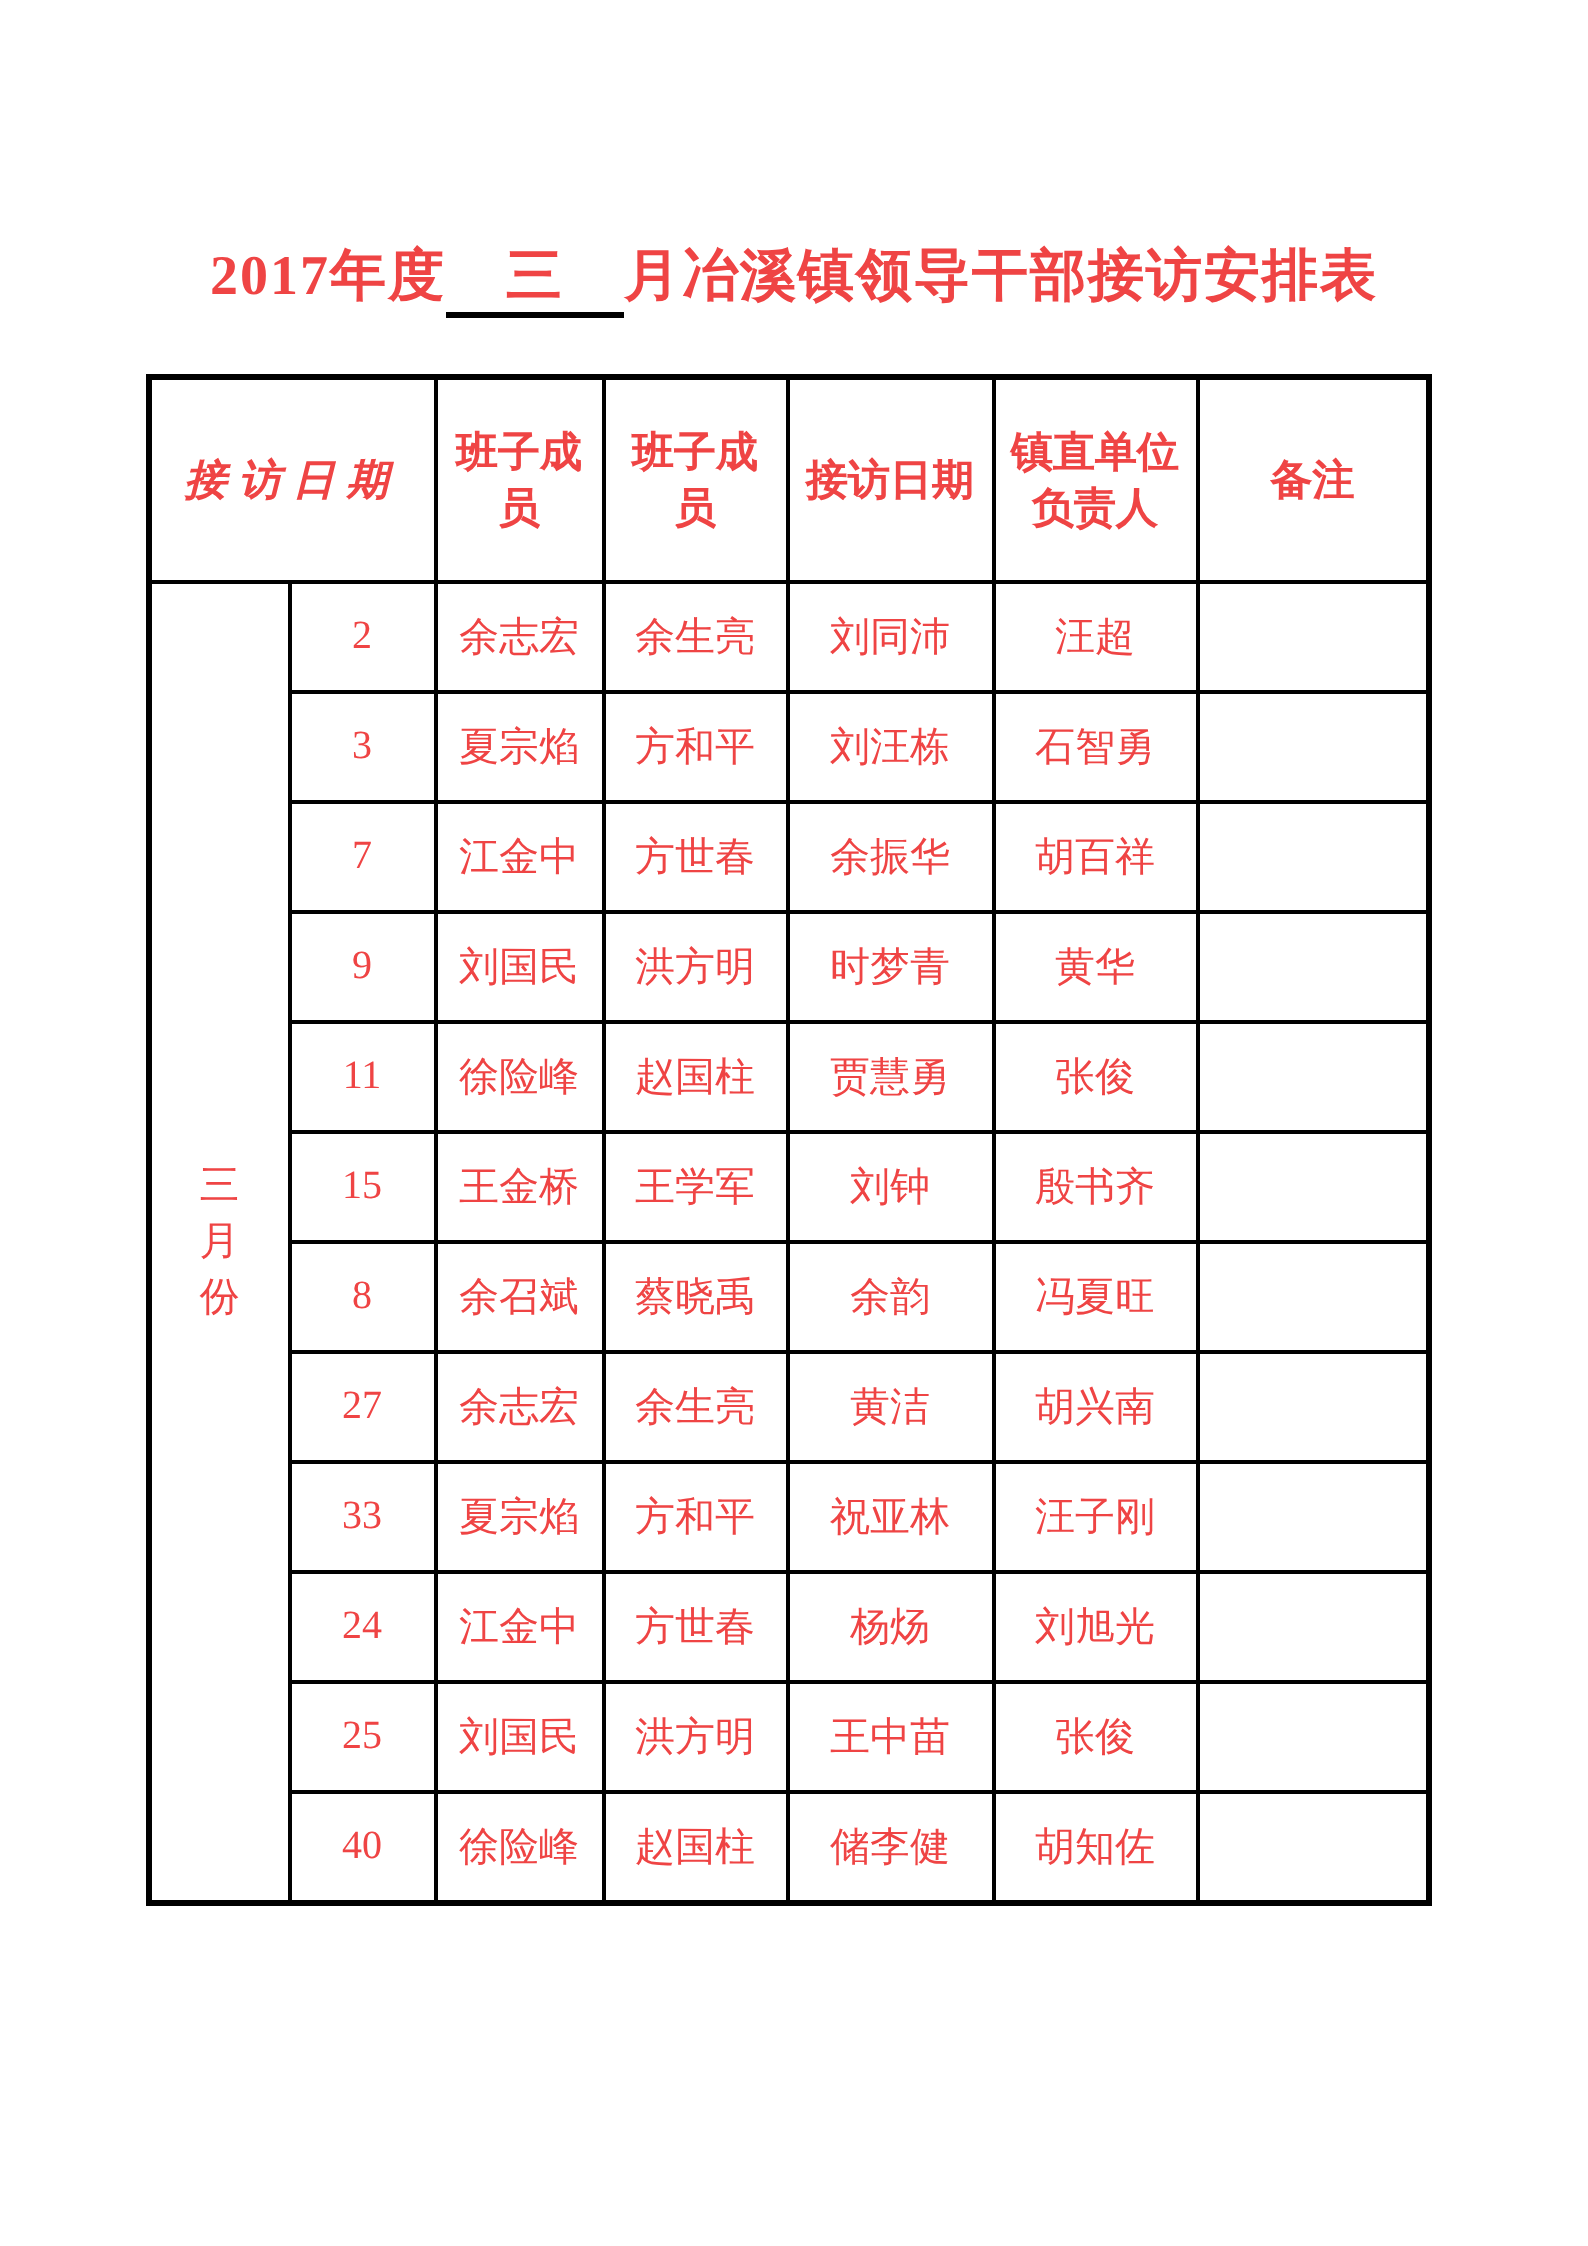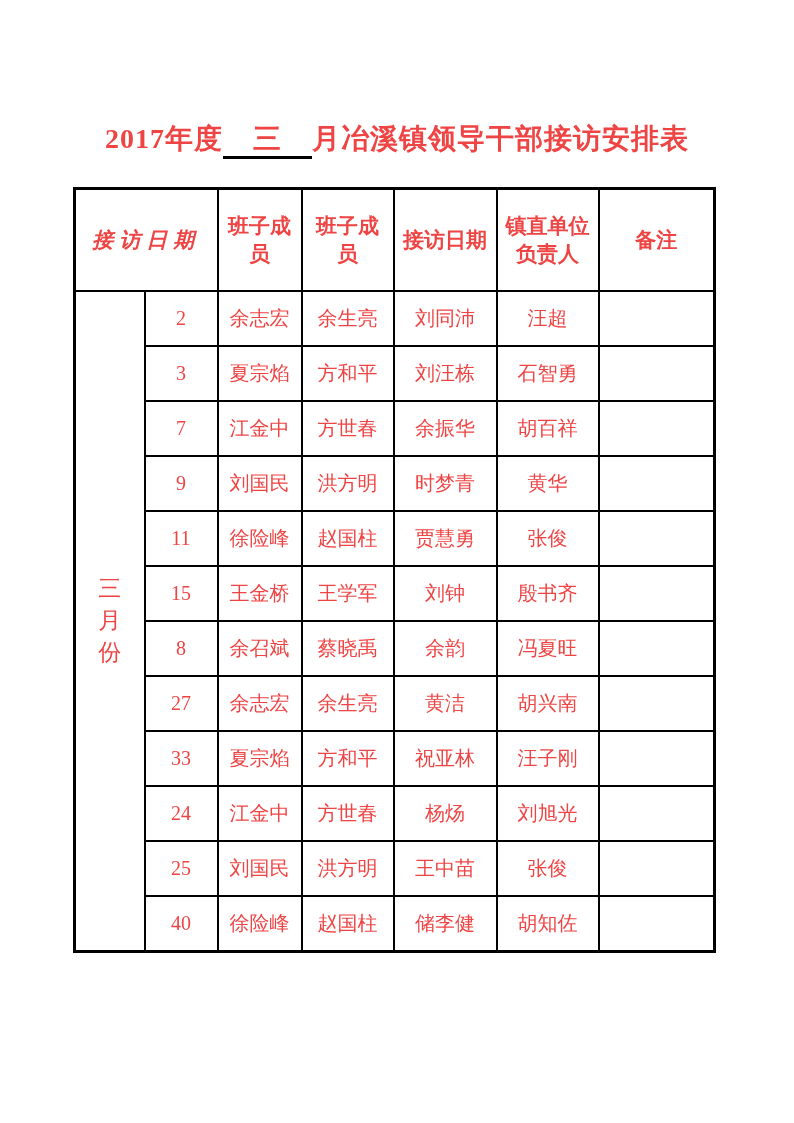--- a/index.html
+++ b/index.html
@@ -63,21 +63,21 @@
   }
   tr.data-row td {
     font-size: 20px;
   }
   td.month-cell {
     vertical-align: middle;
   }
   .vertical-text {
     width: 1.05em;
     margin: 0 auto;
-    font-size: 23px;
+    font-size: 20px;
     line-height: 1.4;
     word-break: break-all;
     text-align: center;
   }
   td.day-cell {
     font-size: 20px;
   }
 </style>
 </head>
 <body>

